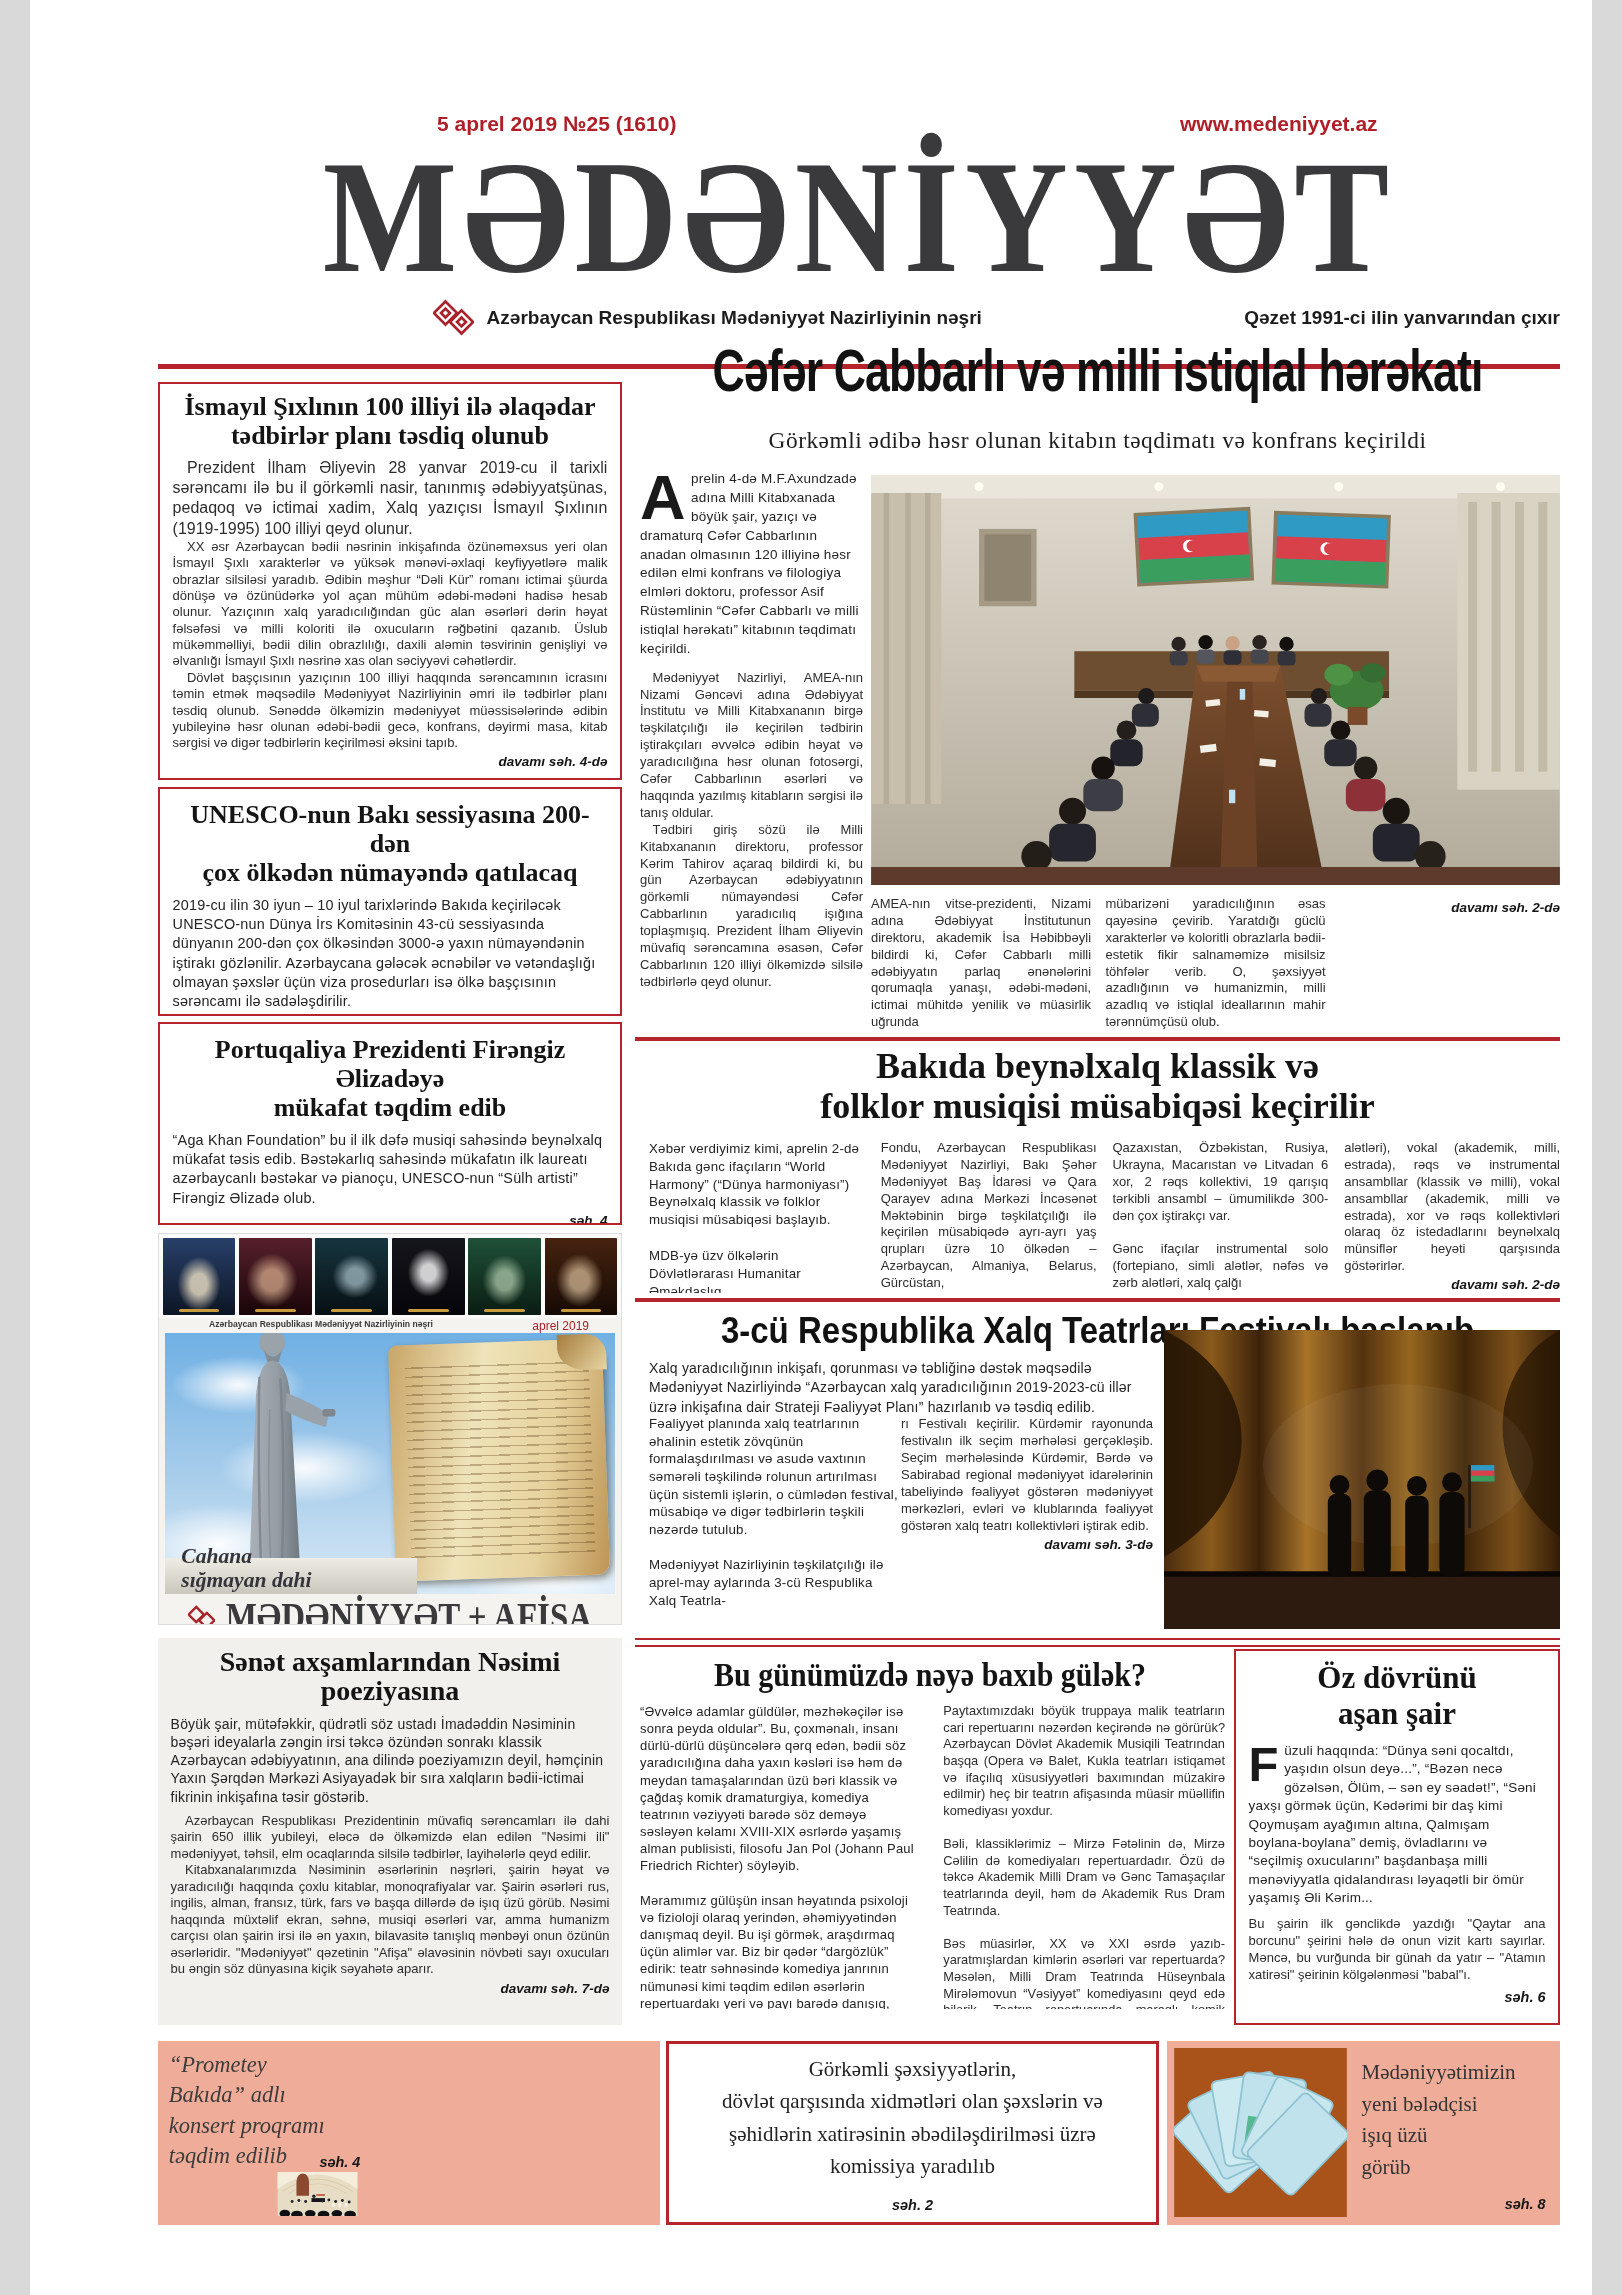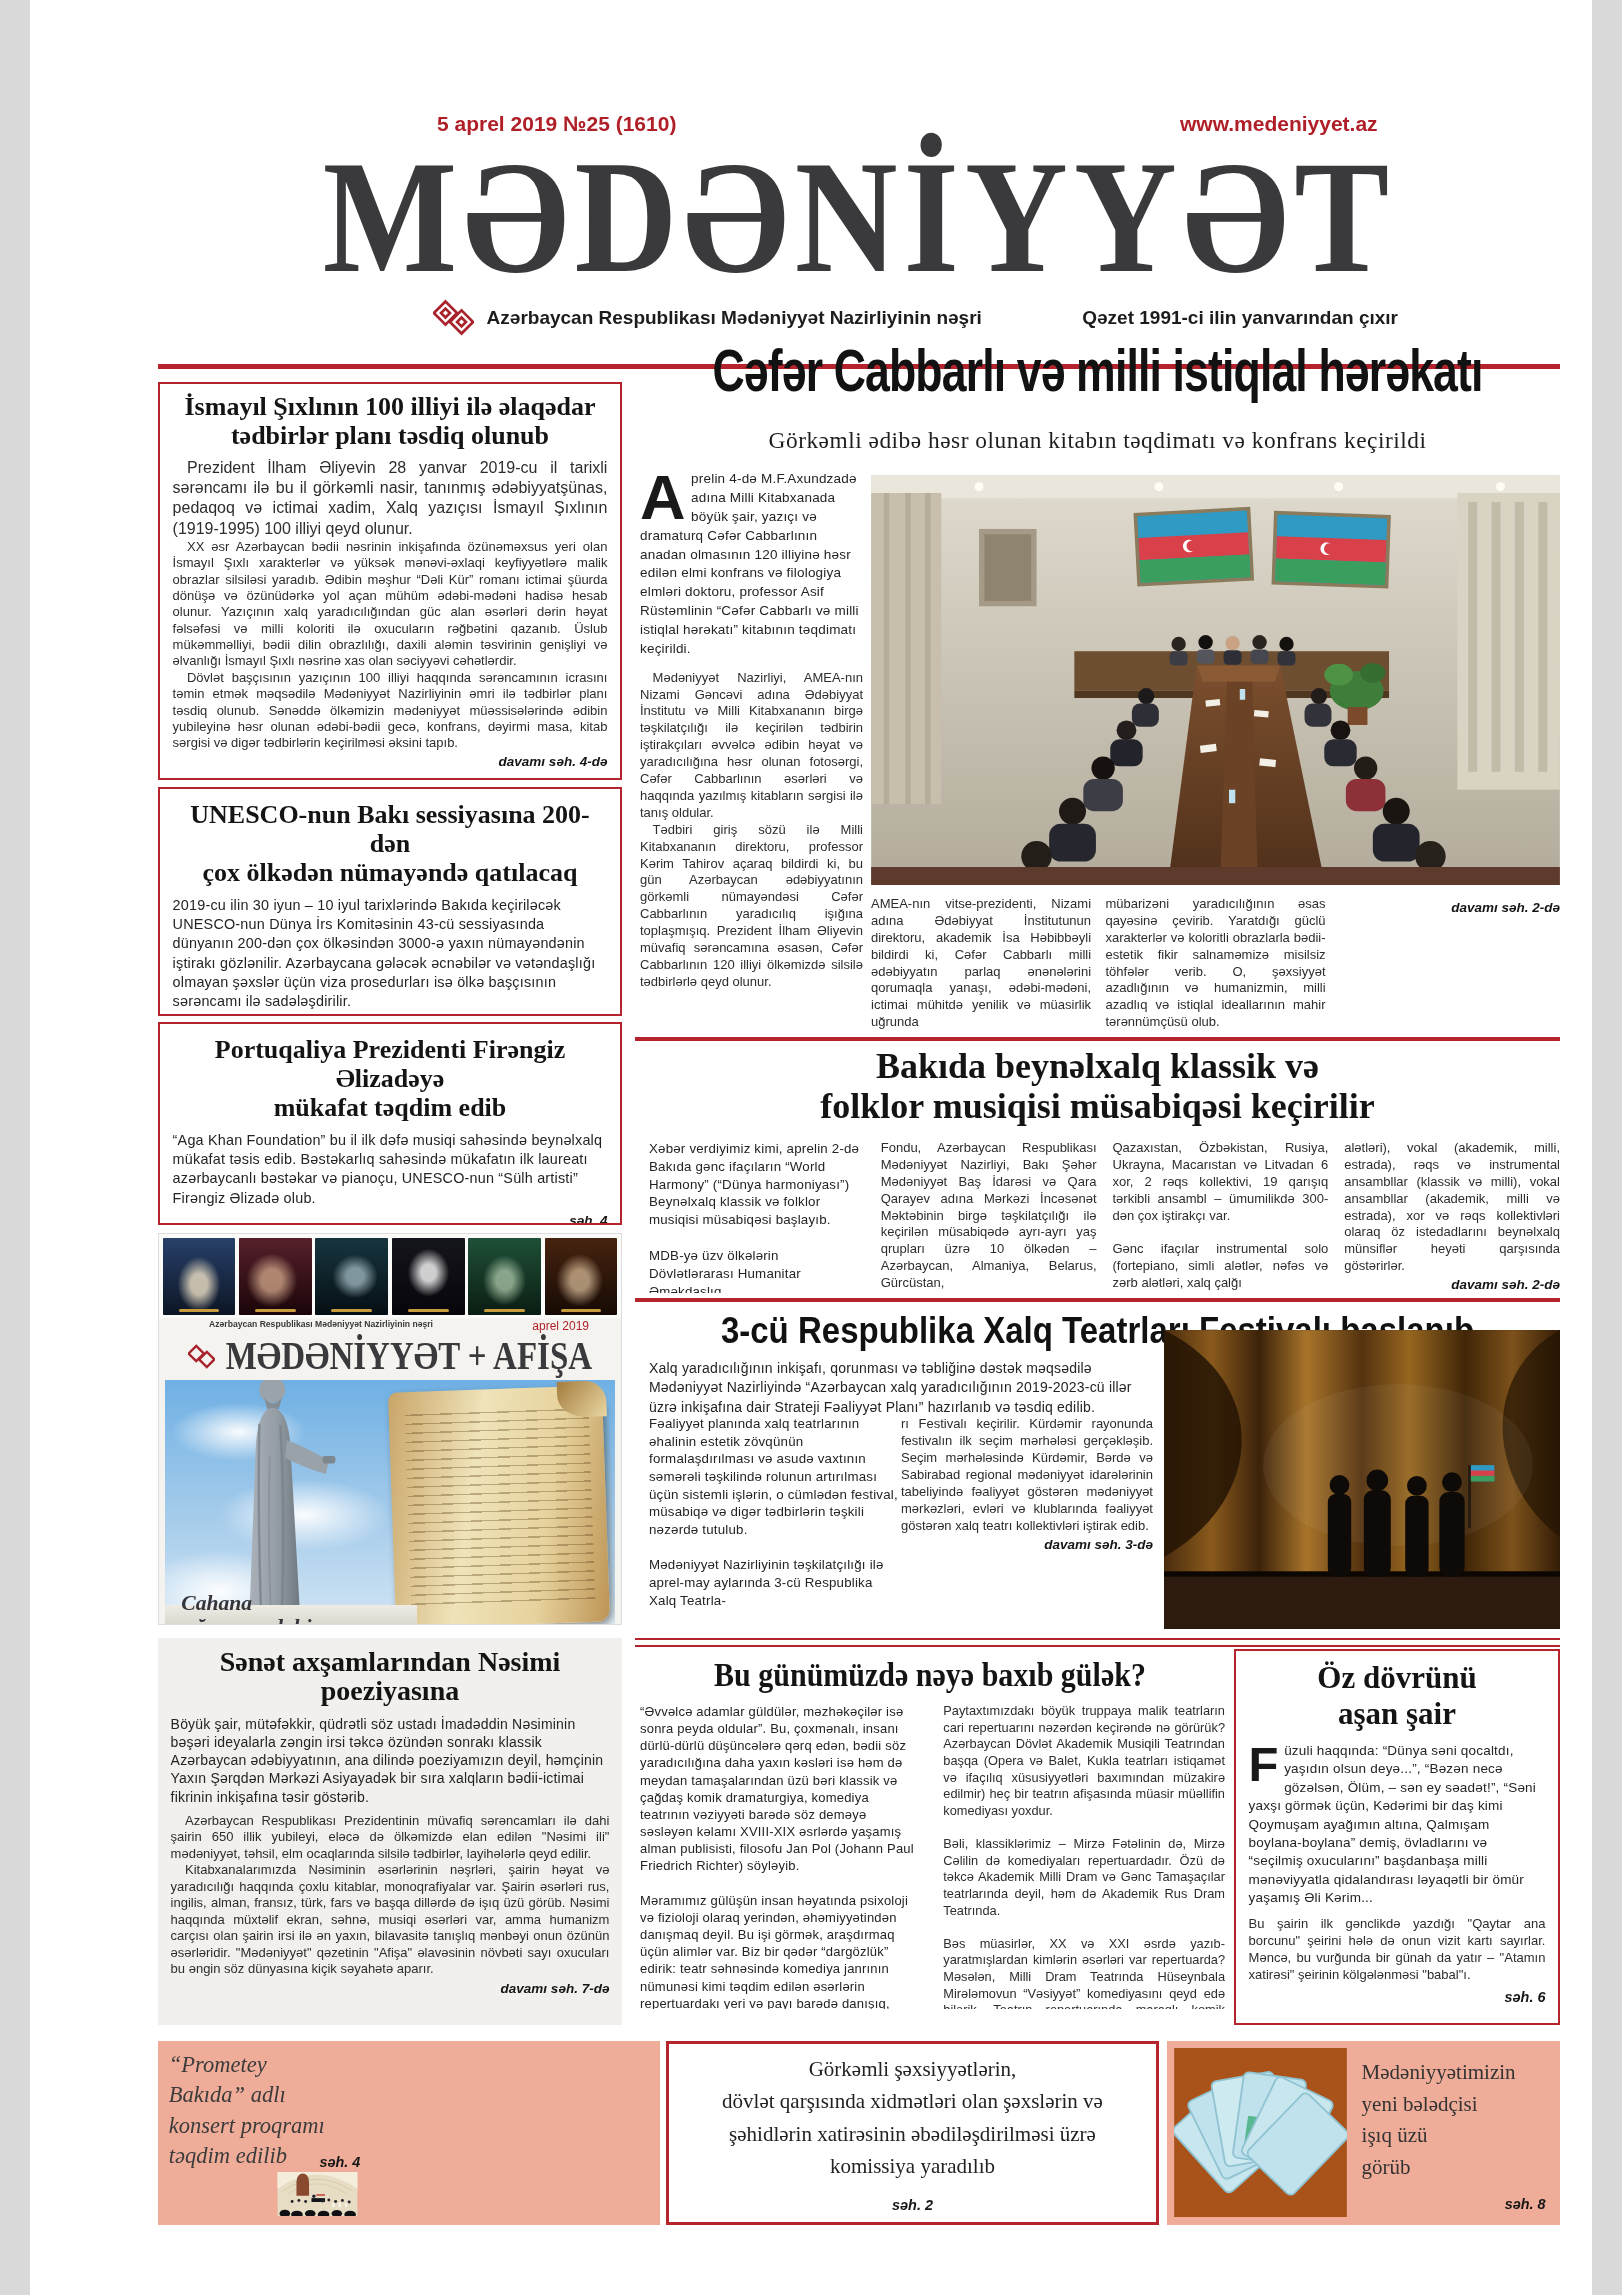--- a/index.html
+++ b/index.html
@@ -50,21 +50,21 @@
         <g fill="none" stroke="#a8232b" stroke-width="3">
           <path d="M14 5 L27 18 L14 31 L1 18 Z"></path>
           <path d="M32 15 L45 28 L32 41 L19 28 Z"></path>
           <path d="M14 13 L19 18 L14 23 L9 18 Z"></path>
           <path d="M32 23 L37 28 L32 33 L27 28 Z"></path>
         </g>
       </svg>
     </span>
     <span style="margin-left:12.6px;font-weight:700;font-size:19px;color:#1c1c1c;">Azərbaycan Respublikası Mədəniyyət Nazirliyinin nəşri</span>
     <span style="flex:1;"></span>
-    <span style="margin-right:162px;font-weight:700;font-size:19px;color:#1c1c1c;">Qəzet 1991-ci ilin yanvarından çıxır</span>
+    <span style="font-weight:700;font-size:19px;color:#1c1c1c;">Qəzet 1991-ci ilin yanvarından çıxır</span>
   </div>
 
   <div class="abs rule" style="left:128px;top:364px;width:1402px;height:4.5px;"></div>
 
   <div class="abs redbox" style="left:128px;top:382px;width:464px;height:398px;">
     <h2 class="headline" style="font-size:26px;line-height:1.1;margin:1.8px 0 8px;">İsmayıl Şıxlının 100 illiyi ilə əlaqədar
 tədbirlər planı təsdiq olunub</h2>
     <p class="bodytxt" style="font-size:16px;line-height:1.26;margin:0;text-indent:14.4px;">Prezident İlham Əliyevin 28 yanvar 2019-cu il tarixli sərəncamı ilə bu il görkəmli nasir, tanınmış ədəbiyyatşünas, pedaqoq və ictimai xadim, Xalq yazıçısı İsmayıl Şıxlının (1919-1995) 100 illiyi qeyd olunur.</p>
     <p class="bodytxt" style="font-size:13px;line-height:1.26;margin:0;text-indent:14.4px;">XX əsr Azərbaycan bədii nəsrinin inkişafında özünəməxsus yeri olan İsmayıl Şıxlı xarakterlər və yüksək mənəvi-əxlaqi keyfiyyətlərə malik obrazlar silsiləsi yaradıb. Ədibin məşhur “Dəli Kür” romanı ictimai şüurda dönüşə və özünüdərkə yol açan mühüm ədəbi-mədəni hadisə hesab olunur. Yazıçının xalq yaradıcılığından güc alan əsərləri dərin həyat fəlsəfəsi və milli koloriti ilə oxucuların rəğbətini qazanıb. Üslub mükəmməlliyi, bədii dilin obrazlılığı, daxili aləmin təsvirinin genişliyi və əlvanlığı İsmayıl Şıxlı nəsrinə xas olan səciyyəvi cəhətlərdir.</p>
     <p class="bodytxt" style="font-size:13px;line-height:1.26;margin:0;text-indent:14.4px;">Dövlət başçısının yazıçının 100 illiyi haqqında sərəncamının icrasını təmin etmək məqsədilə Mədəniyyət Nazirliyinin əmri ilə tədbirlər planı təsdiq olunub. Sənəddə ölkəmizin mədəniyyət müəssisələrində ədibin yubileyinə həsr olunan ədəbi-bədii gecə, konfrans, dəyirmi masa, kitab sərgisi və digər tədbirlərin keçirilməsi əksini tapıb.</p>
@@ -102,31 +102,20 @@
       <div class="cell c5">
           <div class="gold"></div>
         </div>
       <div class="cell c6">
           <div class="gold"></div>
         </div>
     </div>
     <div style="display:flex;justify-content:space-between;padding:0.9px 32px 0 50px;">
       <span style="font-size:8.6px;font-weight:700;color:#3a3a3a;">Azərbaycan Respublikası Mədəniyyət Nazirliyinin nəşri</span>
       <span class="red" style="font-size:12px;font-weight:400;">aprel 2019</span>
-    </div>
-    <div style="display:flex;align-items:center;justify-content:center;height:47px;">
-      <span style="margin-right:10.8px;display:inline-flex;">
-        <svg width="27" height="27" viewBox="0 0 46 46">
-            <g fill="none" stroke="#a8232b" stroke-width="4">
-          <path d="M14 5 L27 18 L14 31 L1 18 Z"></path>
-              <path d="M32 15 L45 28 L32 41 L19 28 Z"></path>
-            </g>
-          </svg>
-      </span>
-      <span class="serif" style="font-weight:700;font-size:33px;color:#3a393b;transform:scaleY(1.2);display:inline-block;">MƏDƏNİYYƏT + AFİŞA</span>
     </div>
     <div style="position:relative;margin:0 6.3px;height:261px;background:linear-gradient(#6fb0e4,#a8cdeb 55%,#d8e9f6);overflow:hidden;">
       <div class="cloud" style="left:5.4px;top:23.4px;width:135px;height:58px;"></div>
       <div class="cloud" style="left:54px;top:99px;width:171px;height:72px;"></div>
       <div class="cloud" style="left:-27px;top:171px;width:162px;height:81px;"></div>
       <div class="cloud" style="left:297px;top:207px;width:180px;height:72px;"></div>
 
       <div style="position:absolute;right:9px;top:9px;width:214px;height:236px;transform:rotate(-2deg);
                   background:linear-gradient(100deg,#c9a568,#efe3b9 38%,#e6d29d 70%,#bd9455);
                   border-radius:9px 23.4px 12.6px 9px;box-shadow:2.7px 3.6px 7.2px rgba(40,30,10,.45);">
@@ -149,20 +138,31 @@
         <rect x="138" y="110" width="16" height="9" rx="3" fill="#7e868e"></rect>
         <path d="M60 70 Q58 180 62 298" stroke="#6d757d" stroke-width="3" fill="none" opacity=".6"></path>
         <path d="M86 72 Q92 180 88 298" stroke="#6d757d" stroke-width="3" fill="none" opacity=".5"></path>
         <path d="M73 110 Q70 200 74 298" stroke="#79818a" stroke-width="2" fill="none" opacity=".5"></path>
       </svg>
 
       <div style="position:absolute;left:0;bottom:0;width:56%;height:36px;background:linear-gradient(#efece5,#c9c6bd);"></div>
       <div class="serif" style="position:absolute;left:16px;bottom:1.8px;font-style:italic;font-weight:700;font-size:21.6px;
                   line-height:1.1;color:#34343a;white-space:pre-line;">Cahana
 sığmayan dahi</div>
+    </div>
+    <div style="display:flex;align-items:center;justify-content:center;height:47px;">
+      <span style="margin-right:10.8px;display:inline-flex;">
+        <svg width="27" height="27" viewBox="0 0 46 46">
+            <g fill="none" stroke="#a8232b" stroke-width="4">
+          <path d="M14 5 L27 18 L14 31 L1 18 Z"></path>
+              <path d="M32 15 L45 28 L32 41 L19 28 Z"></path>
+            </g>
+          </svg>
+      </span>
+      <span class="serif" style="font-weight:700;font-size:33px;color:#3a393b;transform:scaleY(1.2);display:inline-block;">MƏDƏNİYYƏT + AFİŞA</span>
     </div>
   </div>
 
   <div class="abs" style="left:128px;top:1638px;width:464px;height:387px;background:#f1f0ed;padding:7.2px 12.6px;overflow:hidden;">
     <h2 class="headline" style="font-size:28px;line-height:1.05;margin:1.8px 0 9px;">Sənət axşamlarından Nəsimi poeziyasına</h2>
     <p class="geo" style="font-size:14px;line-height:1.3;margin:0 0 7.2px;">Böyük şair, mütəfəkkir, qüdrətli söz ustadı İmadəddin Nəsiminin bəşəri ideyalarla zəngin irsi təkcə özündən sonrakı klassik Azərbaycan ədəbiyyatının, ana dilində poeziyamızın deyil, həmçinin Yaxın Şərqdən Mərkəzi Asiyayadək bir sıra xalqların bədii-ictimai fikrinin inkişafına təsir göstərib.</p>
     <p class="bodytxt" style="font-size:13px;line-height:1.27;margin:0;text-indent:14.4px;">Azərbaycan Respublikası Prezidentinin müvafiq sərəncamları ilə dahi şairin 650 illik yubileyi, eləcə də ölkəmizdə elan edilən "Nəsimi ili" mədəniyyət, təhsil, elm ocaqlarında silsilə tədbirlər, layihələrlə qeyd edilir.</p>
     <p class="bodytxt" style="font-size:13px;line-height:1.27;margin:0;text-indent:14.4px;">Kitabxanalarımızda Nəsiminin əsərlərinin nəşrləri, şairin həyat və yaradıcılığı haqqında çoxlu kitablar, monoqrafiyalar var. Şairin əsərləri rus, ingilis, alman, fransız, türk, fars və başqa dillərdə də işıq üzü görüb. Nəsimi haqqında müxtəlif ekran, səhnə, musiqi əsərləri var, amma humanizm carçısı olan şairin irsi ilə ən yaxın, bilavasitə tanışlıq mənbəyi onun özünün əsərləridir. "Mədəniyyət" qəzetinin "Afişa" əlavəsinin növbəti sayı oxucuları bu əngin söz dünyasına kiçik səyahətə aparır.</p>
     <div class="more" style="font-size:13.5px;margin-top:3.6px;">davamı səh. 7-də</div>
   </div>

